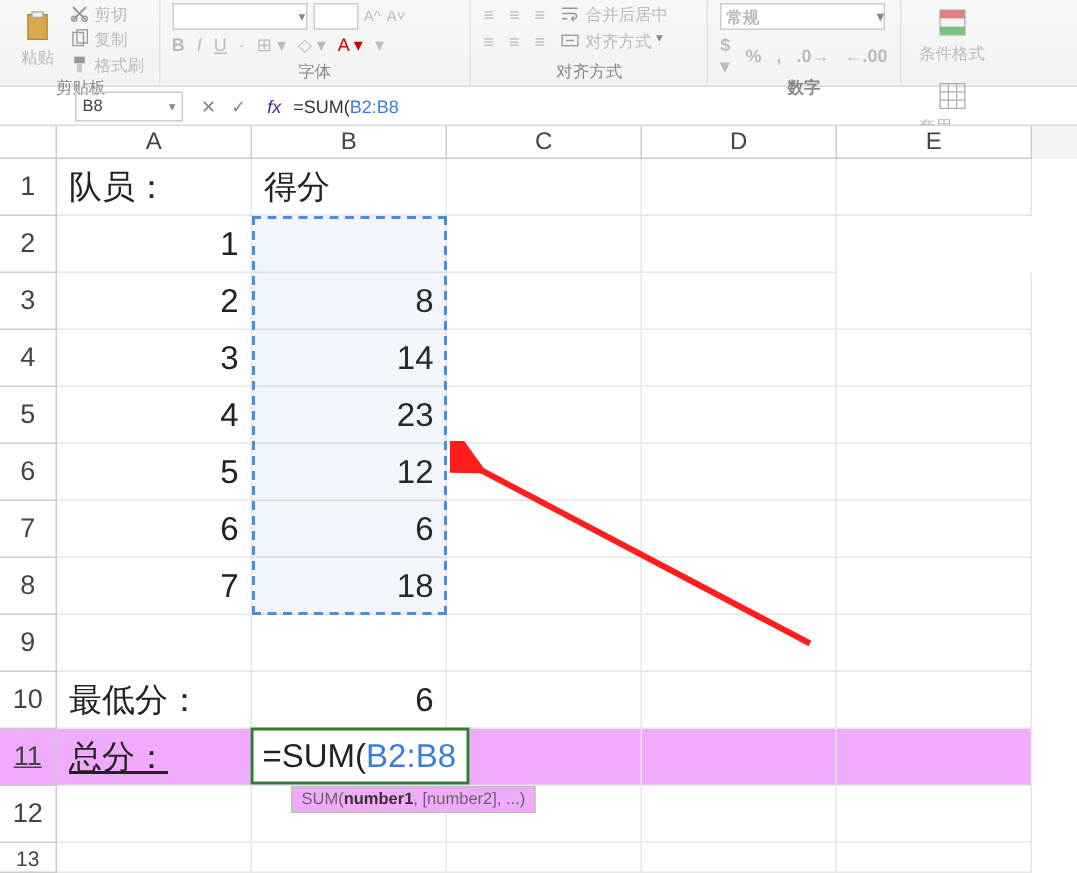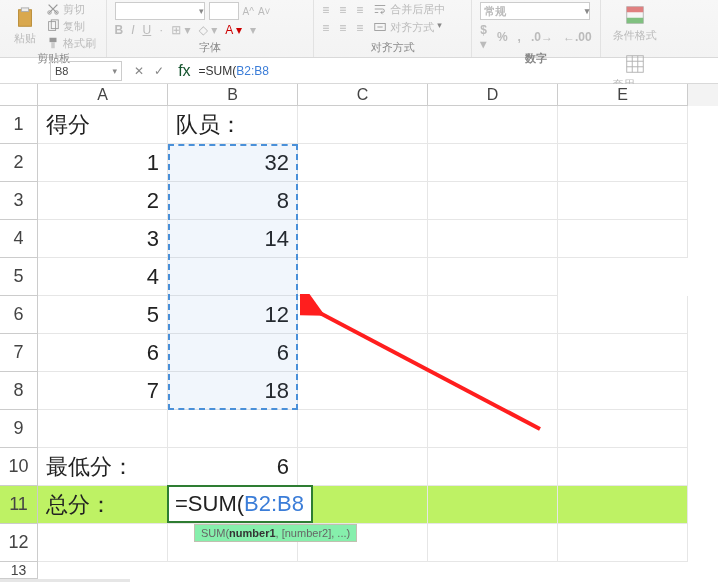--- a/index.html
+++ b/index.html
@@ -62,21 +62,21 @@
   border: 1px solid #ccc;
   margin: 0 4px;
   padding: 0 4px;
   font-size: 11px;
   display: flex;
   align-items: center;
   justify-content: space-between;
   color: #444;
 }
 .fb-btns { display:flex; gap:10px; padding:0 8px; color:#888; font-size:12px;}
-.fx { font-size:16px; color:#14532d; padding:0 6px;}
+.fx { font-style: italic; font-size:12px; color:#4c1d95; padding:0 6px;}
 .formula-input {
   flex: 1;
   font-size: 12px;
   color: #333;
   padding-left: 2px;
 }
 
 
 .sheet { position: relative; }
 .col-headers {
@@ -147,30 +147,30 @@
   padding:0 6px;
   display:flex;
   align-items:center;
   color:#222;
 }
 .editing .func { color:#222; }
 .editing .ref { color:#3b7dd8; }
 
 .tooltip {
   position:absolute;
-  background:#86efac;
+  background:#f0abfc;
   border:1px solid #c0c0b0;
   font-size:11px;
   color:#666;
   padding:2px 6px;
 }
 .tooltip b { font-weight:bold; color:#333;}
 
 
-.hl-row .row-h, .hl-row .cell { background:#bef264; }
+.hl-row .row-h, .hl-row .cell { background:#f0abfc;text-decoration:underline; }
 
 
 .arrow-svg { position:absolute; pointer-events:none; }
 
 .caret { font-size:9px; color:#888; }
 </style>
 </head>
 <body>
 
 <div class="ribbon">
@@ -329,30 +329,29 @@
     <div class="col-h col-A">A</div>
     <div class="col-h col-B">B</div>
     <div class="col-h col-C">C</div>
     <div class="col-h col-D">D</div>
     <div class="col-h col-E">E</div>
   </div>
 
   <div class="rows">
     <div class="row">
         <div class="row-h">1</div>
+      <div class="cell col-A left">队员：</div>
       <div class="cell col-B left">得分</div>
-      <div class="cell col-A left">队员：</div>
       <div class="cell col-C"></div>
       <div class="cell col-D"></div>
       <div class="cell col-E"></div>
     </div>
     <div class="row">
         <div class="row-h">2</div>
       <div class="cell col-A right">1</div>
-      <div class="cell col-B right">32</div>
       <div class="cell col-C"></div>
         <div class="cell col-D"></div>
         <div class="cell col-E"></div>
     </div>
     <div class="row">
         <div class="row-h">3</div>
       <div class="cell col-A right">2</div>
       <div class="cell col-B right">8</div>
       <div class="cell col-C"></div>
         <div class="cell col-D"></div>
@@ -362,20 +361,21 @@
         <div class="row-h">4</div>
       <div class="cell col-A right">3</div>
       <div class="cell col-B right">14</div>
       <div class="cell col-C"></div>
         <div class="cell col-D"></div>
         <div class="cell col-E"></div>
     </div>
     <div class="row">
         <div class="row-h">5</div>
       <div class="cell col-A right">4</div>
+      <div class="cell col-B right">23</div>
       <div class="cell col-C"></div>
         <div class="cell col-D"></div>
         <div class="cell col-E"></div>
     </div>
     <div class="row">
         <div class="row-h">6</div>
       <div class="cell col-A right">5</div>
       <div class="cell col-B right">12</div>
       <div class="cell col-C"></div>
         <div class="cell col-D"></div>
@@ -422,21 +422,21 @@
         <div class="cell col-E"></div>
     </div>
     <div class="row">
         <div class="row-h">12</div>
       <div class="cell col-A"></div>
         <div class="cell col-B"></div>
         <div class="cell col-C"></div>
         <div class="cell col-D"></div>
         <div class="cell col-E"></div>
     </div>
-    <div class="row" style="height:20px;flex-direction:column;">
+    <div class="row" style="height:20px;">
         <div class="row-h" style="font-size:14px;">13</div>
       <div class="cell col-A"></div>
         <div class="cell col-B"></div>
         <div class="cell col-C"></div>
         <div class="cell col-D"></div>
         <div class="cell col-E"></div>
     </div>
   </div>
 
   <div class="sel-dash" style="left:168px; top:60px; width:130px; height:266px;"></div>

